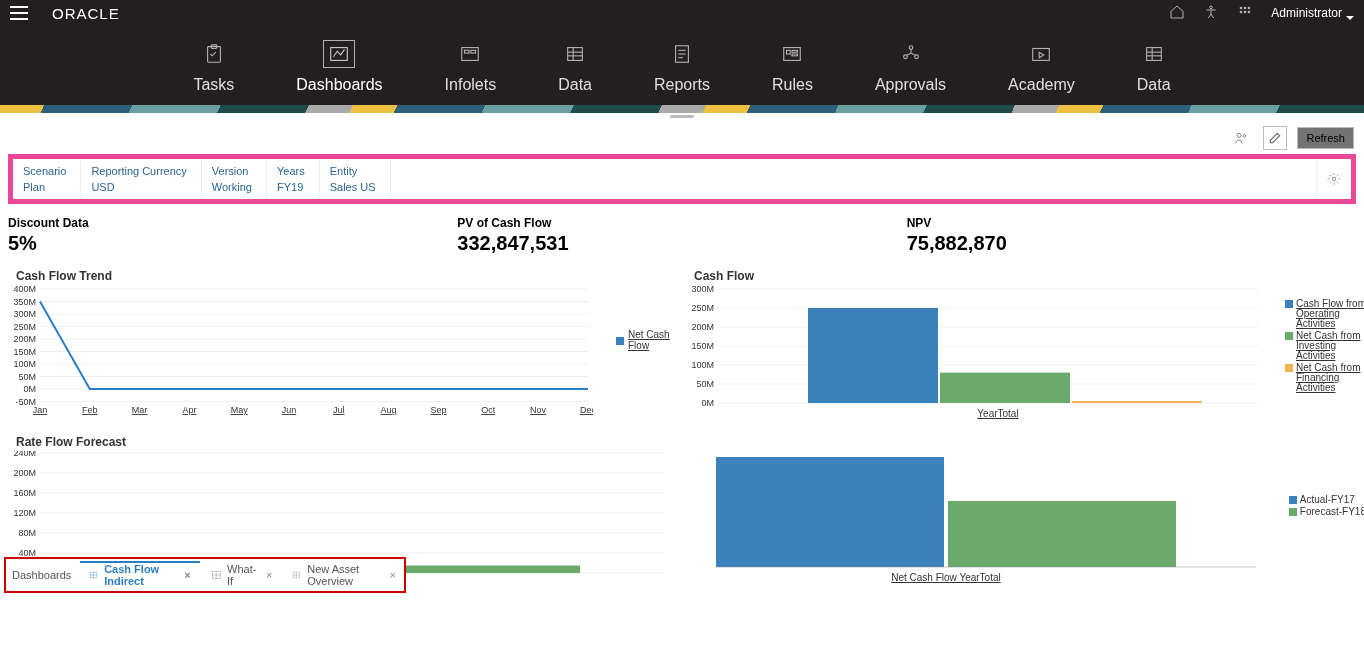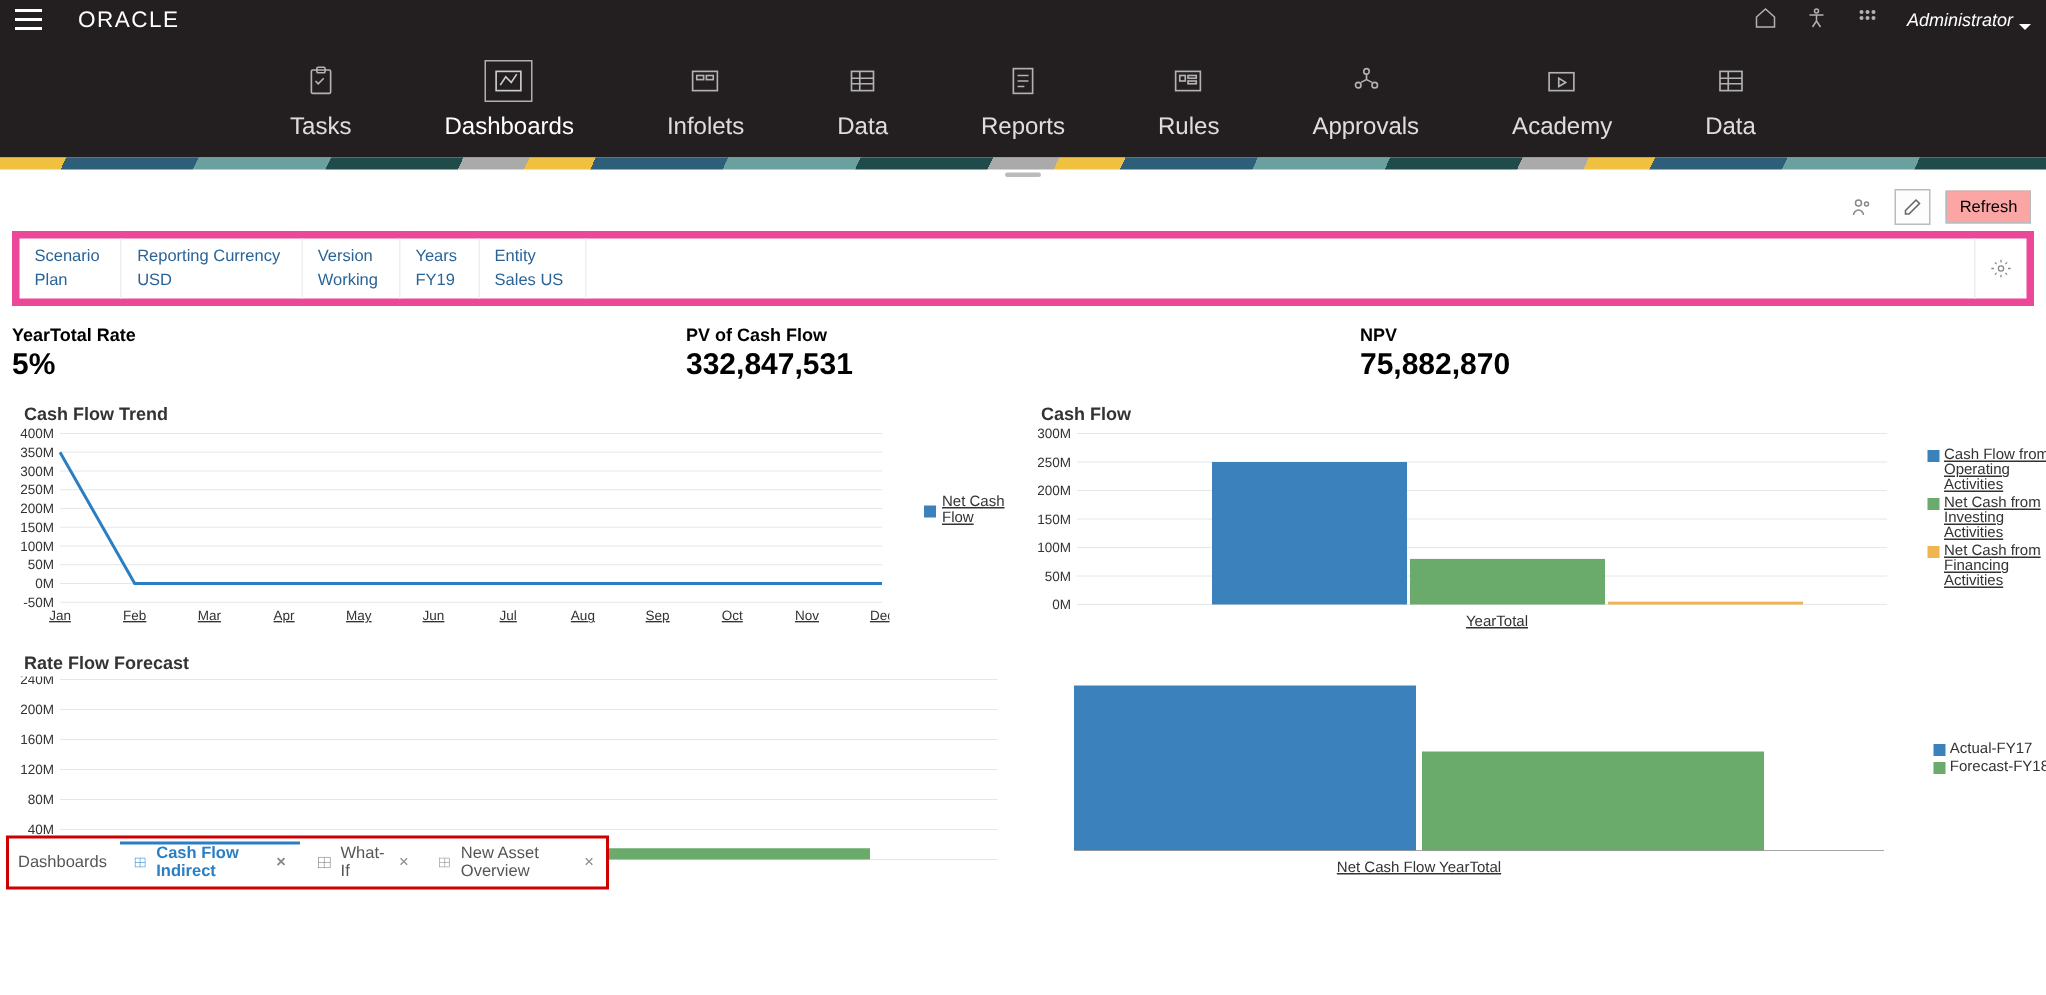--- a/index.html
+++ b/index.html
@@ -4,35 +4,35 @@
 <style>
 * { box-sizing: border-box; margin: 0; padding: 0; }
 body { font-family: "Helvetica Neue", Arial, sans-serif; font-size: 12px; color: #333; background: #fff; width: 1364px; }
 .topbar { background: #231f20; color: #fff; height: 105px; }
 .topbar-row1 { display: flex; align-items: center; height: 26px; padding: 0 10px; }
 .hamburger { width: 18px; height: 14px; display: flex; flex-direction: column; justify-content: space-between; cursor: pointer; margin-right: 24px; }
 .hamburger span { height: 2px; background: #fff; }
 .logo { font-size: 15px; letter-spacing: 1px; font-weight: 400; }
 .topbar-right { margin-left: auto; display: flex; align-items: center; gap: 18px; font-size: 12px; }
 .tb-icon { width: 16px; height: 16px; opacity: .85; }
-.user-menu { display: flex; align-items: flex-end; gap: 4px; cursor: pointer; font-style: italic; }
+.user-menu { display: flex; align-items: flex-end; gap: 4px; cursor: pointer; }
 .caret-down { width: 0; height: 0; border-left: 4px solid transparent; border-right: 4px solid transparent; border-top: 4px solid #fff; }
 .navstrip { display: flex; justify-content: center; gap: 62px; padding-top: 14px; }
 .nav-item { display: flex; flex-direction: column; align-items: center; gap: 8px; cursor: pointer; opacity: .85; font-size: 16px; }
 .nav-item.active { opacity: 1; }
 .nav-item.active .nav-icon-box { border: 1px solid #b0b0b0; }
 .nav-icon-box { width: 32px; height: 28px; display: flex; align-items: center; justify-content: center; }
 .nav-icon { width: 22px; height: 22px; stroke: #ccc; fill: none; stroke-width: 1.2; }
 .banner-stripe { height: 8px; background: repeating-linear-gradient(115deg, #f0c040 0 40px, #2d5f7a 40px 120px, #6aa0a0 120px 200px, #204b4b 200px 280px, #aaa 280px 320px); }
 .handle-bar { display:flex; justify-content:center; padding: 2px 0; }
 .handle { width: 24px; height: 3px; background: #bbb; border-radius: 2px; }
 .action-row { display: flex; justify-content: flex-end; align-items: center; gap: 10px; padding: 6px 10px 4px; }
 .action-icon-box { width: 24px; height: 24px; display:flex; align-items:center; justify-content:center; cursor:pointer; }
 .action-icon-box.bordered { border: 1px solid #bbb; background:#fdfdfd; }
-.refresh-btn { border: 1px solid #bbb; background: #fca5a5; padding: 4px 8px; font-size: 11px; cursor: pointer; }
+.refresh-btn { border: 1px solid #bbb; background: #737373; padding: 4px 8px; font-size: 11px; cursor: pointer; }
 .pov-bar { margin: 0 8px; border: 5px solid #ec4899; display: flex; }
 .pov-cell { padding: 4px 14px 4px 10px; border-right: 1px solid #eee; font-size: 11px; line-height: 16px; }
 .pov-cell a { color: #2a6496; cursor: pointer; }
 .pov-gear { margin-left: auto; padding: 6px 10px; border-left: 1px solid #eee; cursor:pointer; display:flex; align-items:center; }
 .content { padding: 12px 8px 0; }
 .kpis { display: flex; gap: 0; margin-bottom: 14px; }
 .kpi { width: 450px; }
 .kpi-label { font-size: 12px; font-weight: bold; color: #000; }
 .kpi-value { font-size: 20px; font-weight: bold; color: #000; margin-top: 2px; }
 .chart-grid { display: grid; grid-template-columns: 670px 680px; grid-template-rows: 160px 150px; gap: 6px 8px; }
@@ -214,21 +214,21 @@
       <svg width="14" height="14" viewBox="0 0 24 24" stroke="#888" fill="none" stroke-width="1.5">
         <circle cx="12" cy="12" r="3"></circle>
         <path d="M12 2v3M12 19v3M4 12H1M23 12h-3M5 5l2 2M17 17l2 2M5 19l2-2M17 7l2-2"></path>
       </svg>
     </div>
 </div>
 
 <div class="content">
   <div class="kpis">
     <div class="kpi">
-      <div class="kpi-label">YearTotal Rate</div>
+      <div class="kpi-label">Discount Data</div>
       <div class="kpi-value">5%</div>
     </div>
     <div class="kpi">
       <div class="kpi-label">PV of Cash Flow</div>
       <div class="kpi-value">332,847,531</div>
     </div>
     <div class="kpi">
       <div class="kpi-label">NPV</div>
       <div class="kpi-value">75,882,870</div>
     </div>

